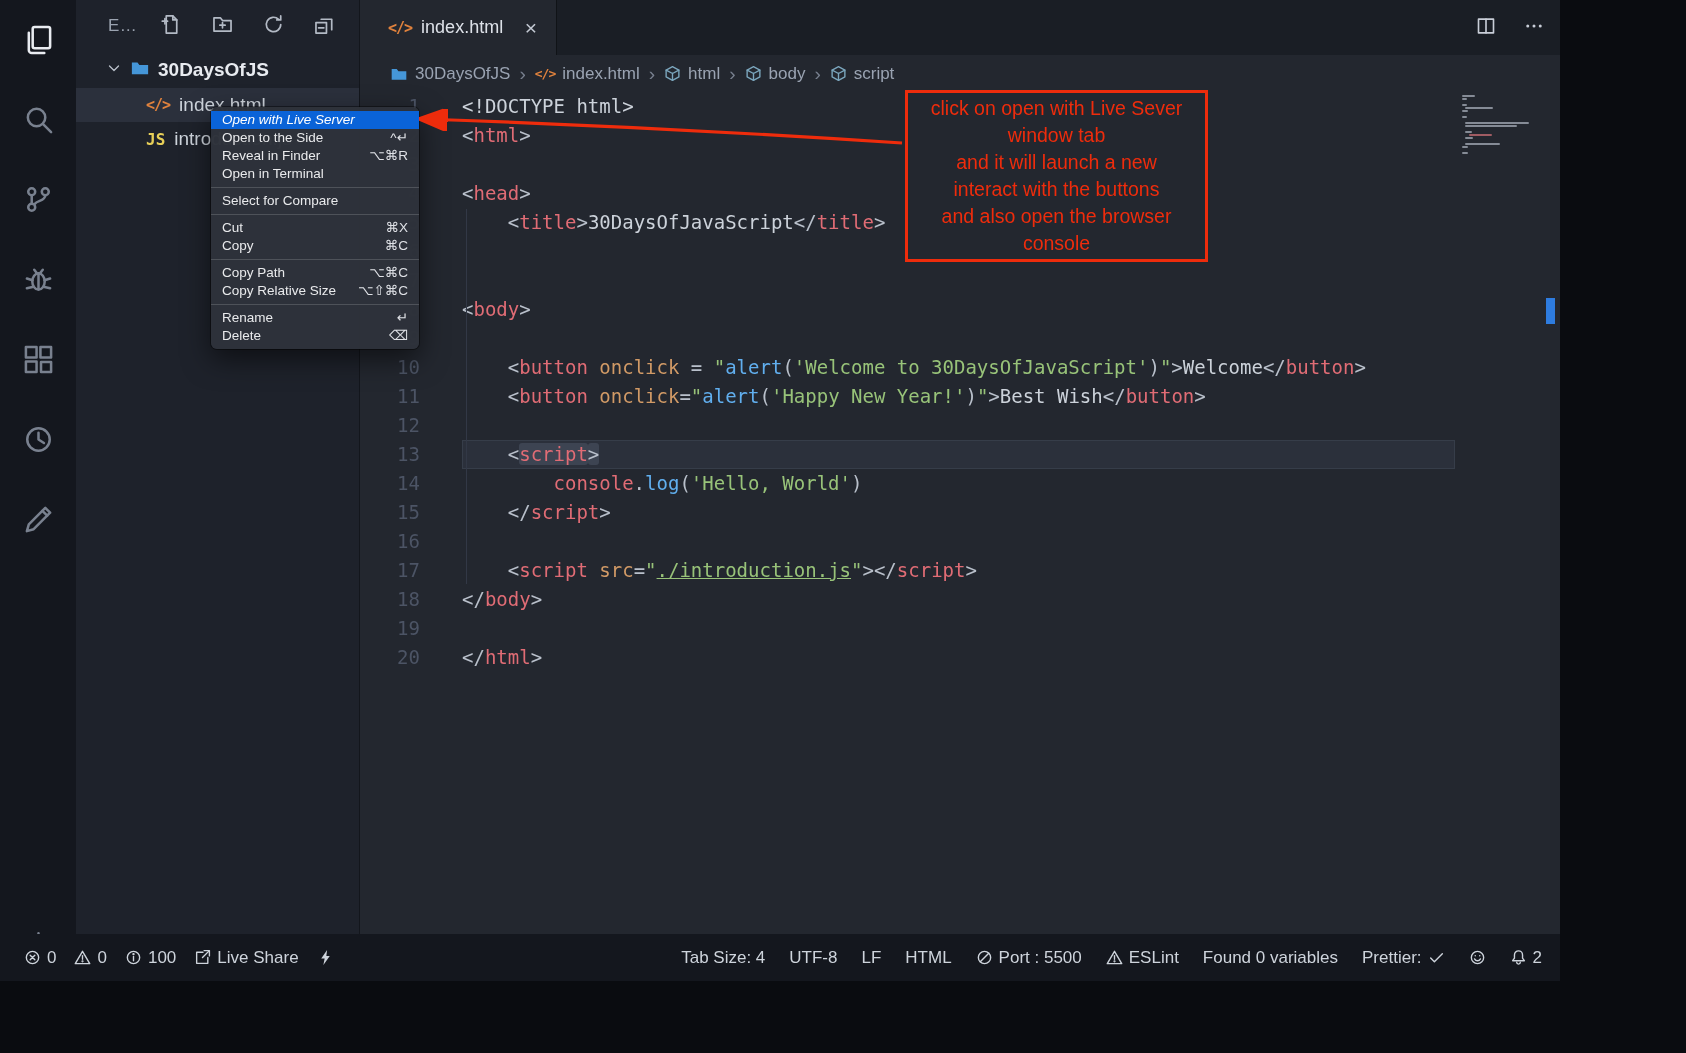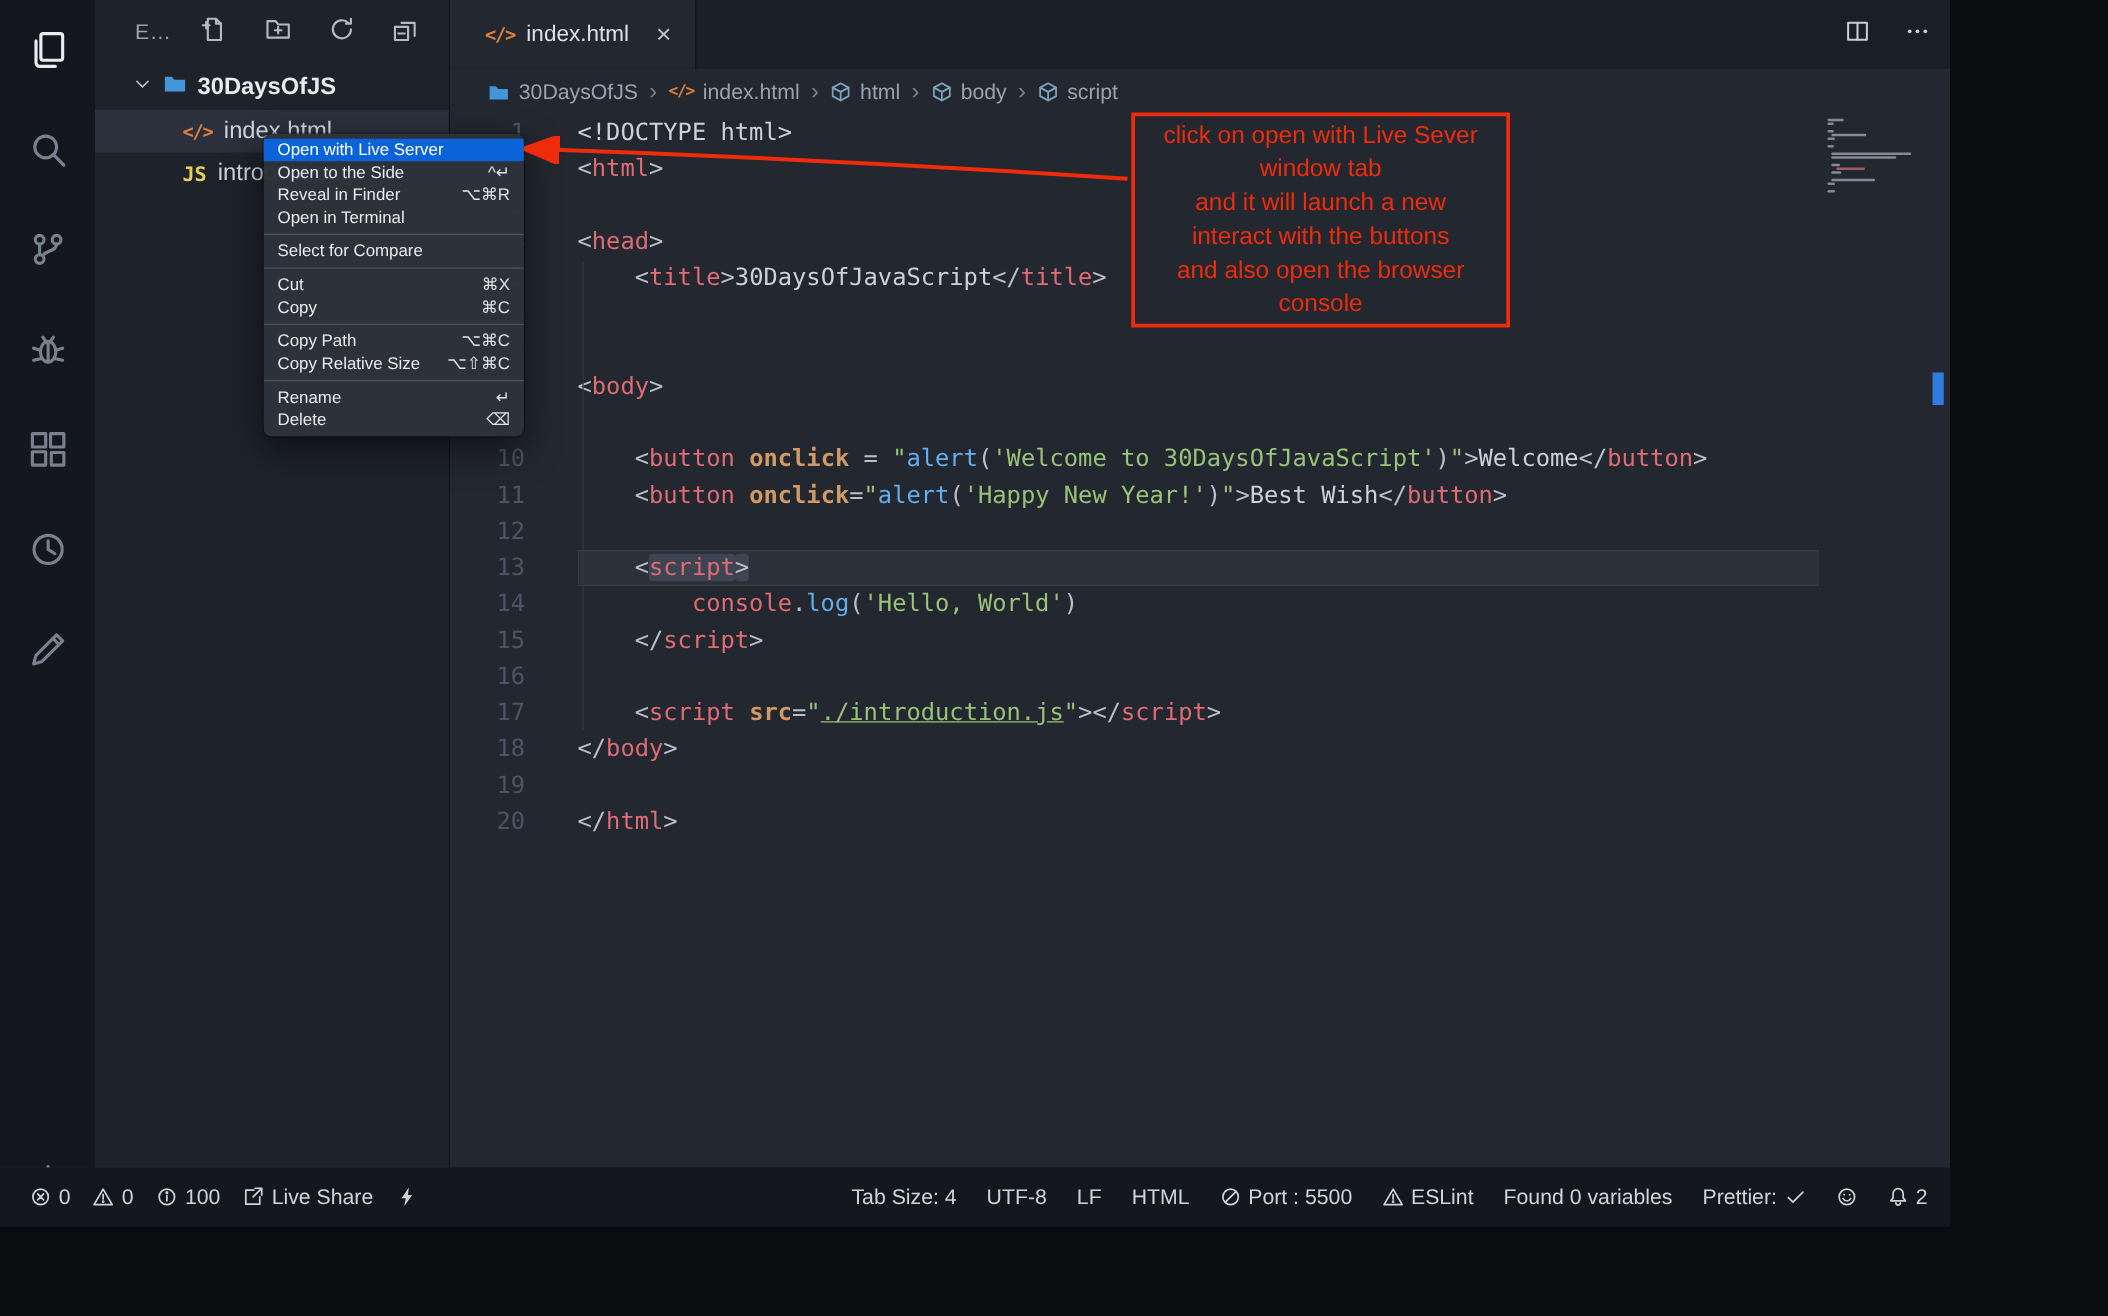--- a/index.html
+++ b/index.html
@@ -63,21 +63,21 @@
   .code-area { position:absolute; left:0; top:92px; width:1200px; height:842px;
                font-family:"DejaVu Sans Mono", monospace; font-size:19px; }
   .code-row { position:relative; height:29px; line-height:29px; white-space:pre; }
   .num { position:absolute; left:0; width:60px; text-align:right; color:#4c5465; user-select:none; }
   .line-content { position:absolute; left:102px; right:105px; top:0; height:29px; }
   .code-row.current .line-content { background:#2b303b; box-shadow:inset 0 0 0 1px rgba(130,140,160,.14); }
   .occ { background:#3d4452; border-radius:3px; }
   .und { text-decoration:underline; }
   .tok-punct { color:var(--tok-punct,#b9c0cb); }
   .tok-tag { color:var(--tok-tag,#e06c75); }
-  .tok-attr { color:var(--tok-attr,#d19a66);font-weight:bold; }
+  .tok-attr { color:var(--tok-attr,#d19a66); }
   .tok-string { color:var(--tok-string,#98c379); }
   .tok-func { color:var(--tok-func,#61afef); }
   .tok-text { color:var(--tok-text,#ccd2da); }
   .indent-guide { position:absolute; left:106px; top:117px; width:1px; height:375px; background:#323846; }
 
   .minimap { position:absolute; left:1102px; top:3px; width:84px; cursor:pointer; }
   .mm-bar { height:2px; margin-bottom:1px; border-radius:1px; }
   .overview-marker { position:absolute; left:1186px; top:206px; width:9px; height:26px; background:var(--overview-marker-blue,#2e7cdf); }
 
   
@@ -90,21 +90,21 @@
   .sb-item { display:flex; align-items:center; gap:6px; white-space:nowrap; cursor:pointer; }
   .icon.sb-ic svg { width:17px; height:17px; }
 
   
   .context-menu { position:absolute; left:211px; top:107px; width:208px; background:rgba(46,50,58,.98);
                   border-radius:6px; padding:4px 0; font-size:13.5px; color:#e9eaec;
                   box-shadow:0 10px 28px rgba(0,0,0,.55), 0 0 0 1px rgba(0,0,0,.4); }
   .menu-item { height:18px; line-height:18px; display:flex; align-items:center; padding:0 11px; cursor:pointer; }
   .mi-label { flex:1; }
   .mi-shortcut { color:#dfe1e6; }
-  .menu-item.highlighted { background:var(--menu-highlight,#0a63d8); color:#ffffff; }
+  .menu-item.highlighted { background:var(--menu-highlight,#0a63d8); color:#ffffff;font-style:italic; }
   .menu-sep { height:1px; margin:4px 0; background:rgba(255,255,255,.16); }
 
   
   .annotation-box { position:absolute; left:905px; top:90px; width:303px; border:3px solid var(--annotation-red,#ee2c0c);
                     padding:2px 2px; text-align:center; color:var(--annotation-red,#ee2c0c);
                     font-size:19.5px; line-height:27px; }
   .annotation-arrow { position:absolute; left:410px; top:95px; pointer-events:none; }
   .annotation-arrow path { stroke:var(--annotation-red,#ee2c0c); }
   #ah path { fill:var(--annotation-red,#ee2c0c); }
 </style>

